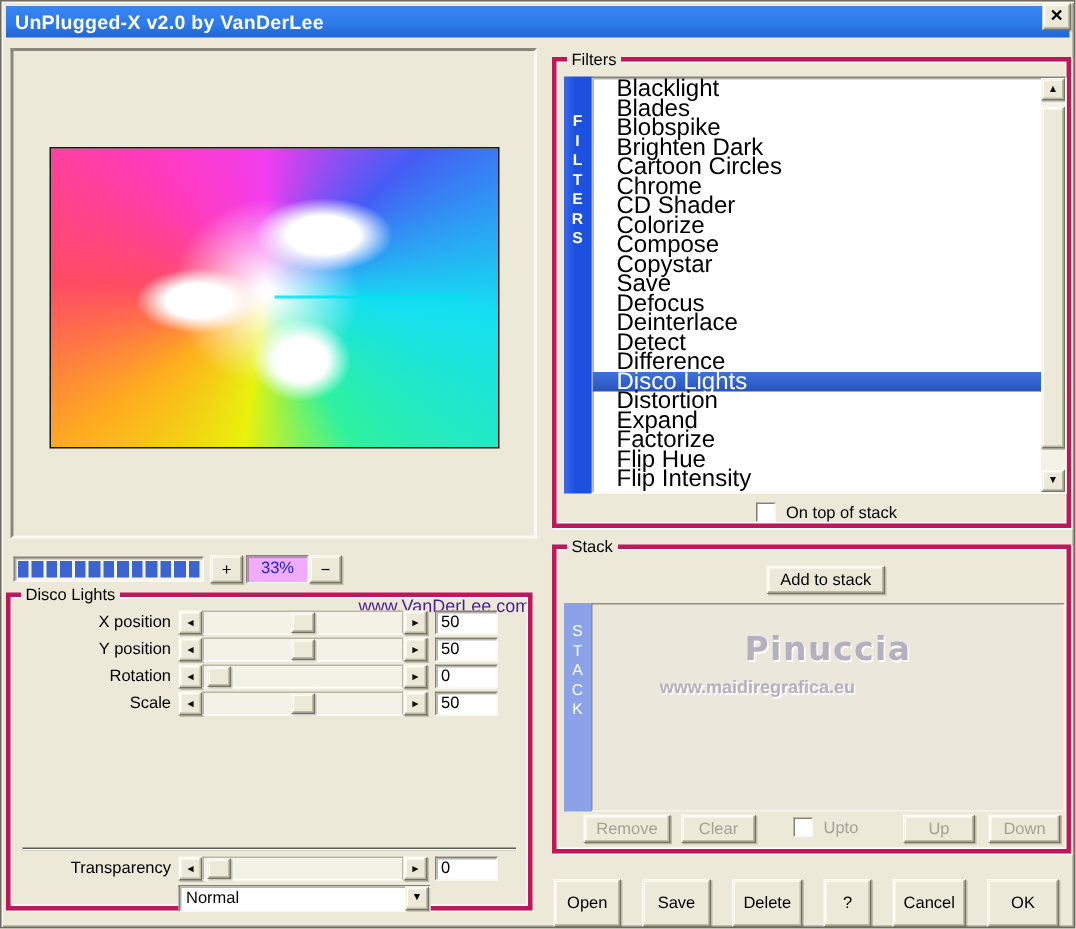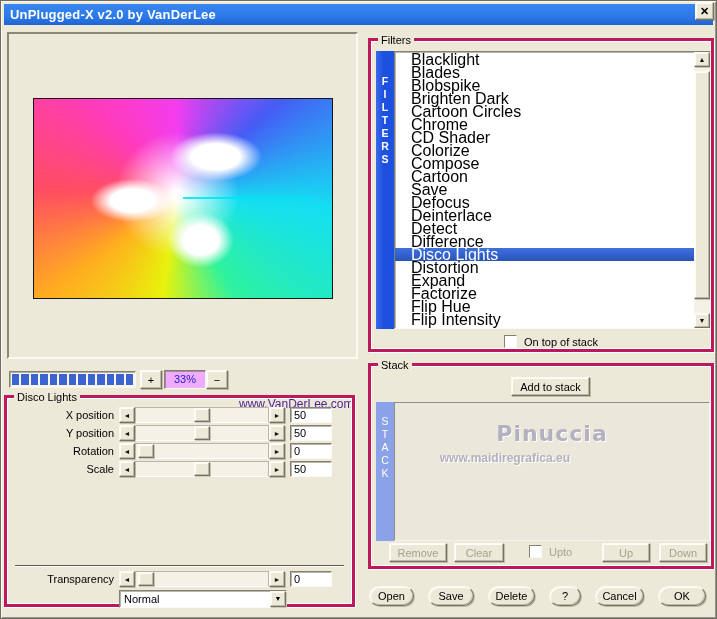--- a/index.html
+++ b/index.html
@@ -143,21 +143,21 @@
   }
   .watermark-url{
     position:absolute;left:0;right:30%;top:48px;text-align:center;font-size:12px;
     color:var(--watermark);text-shadow:1px 1px 0 #fff;font-weight:bold;
   }
   .stack-btn-row{position:absolute;left:0;top:177px;right:0;height:19px;}
   .stack-btn{position:absolute;top:0;height:19px;}
   .upto-wrap{position:absolute;left:158px;top:2px;display:flex;align-items:center;gap:7px;color:var(--disabled);}
   
   .footer{position:absolute;left:368px;top:585px;display:flex;gap:14px;}
-  .footer-btn{height:20px;border-radius:11px;}
+  .footer-btn{height:32px;}
 </style>
 </head>
 <body>
 
 <div class="window">
 
   <div class="titlebar">
     <span class="title">UnPlugged-X v2.0 by VanDerLee</span>
   </div>
   <button class="btn3d close-btn">
@@ -269,21 +269,21 @@
       <div class="list-items">
           <div class="list-item">Blacklight</div>
           <div class="list-item">Blades</div>
           <div class="list-item">Blobspike</div>
           <div class="list-item">Brighten Dark</div>
           <div class="list-item">Cartoon Circles</div>
           <div class="list-item">Chrome</div>
           <div class="list-item">CD Shader</div>
           <div class="list-item">Colorize</div>
           <div class="list-item">Compose</div>
-          <div class="list-item">Cartoon</div>
+          <div class="list-item">Copystar</div>
           <div class="list-item">Save</div>
           <div class="list-item">Defocus</div>
           <div class="list-item">Deinterlace</div>
           <div class="list-item">Detect</div>
           <div class="list-item">Difference</div>
           <div class="list-item selected">Disco Lights</div>
           <div class="list-item">Distortion</div>
           <div class="list-item">Expand</div>
           <div class="list-item">Factorize</div>
           <div class="list-item">Flip Hue</div>

